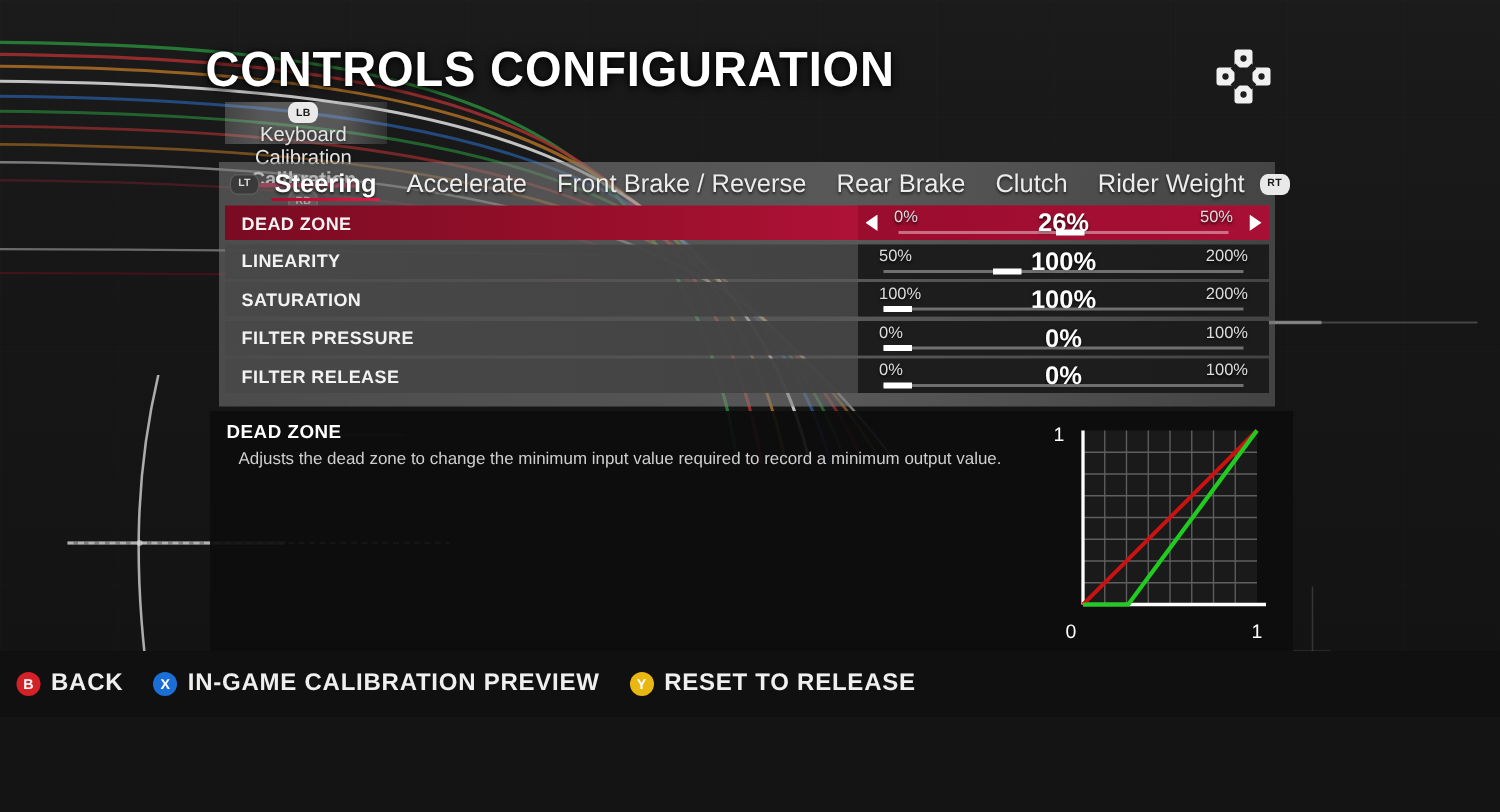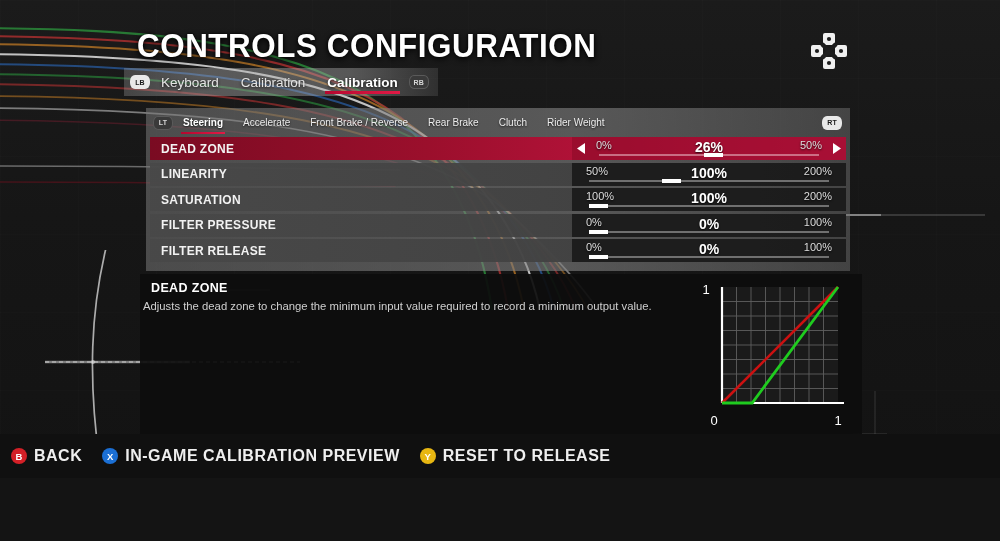--- a/index.html
+++ b/index.html
@@ -35,24 +35,25 @@
     transform-origin: left center;
     text-shadow: 0 2px 7px rgba(0,0,0,.95), 0 0 3px rgba(0,0,0,.9);
     white-space:nowrap;
   }
 
   
   .dpad { position:absolute; left:808px; top:30px; width:42px; height:42px; }
 
   
   .tabbar {
-    position:absolute; left:124px; top:68px; height:28px;
+    position:absolute; left:150px; top:68px; height:28px;
     display:flex; align-items:center; gap:0;
     background: linear-gradient(90deg, rgba(168,168,168,.30) 0%, rgba(178,178,178,.42) 25%, rgba(175,175,175,.42) 72%, rgba(150,150,150,.18) 100%);
     padding: 0 9px 0 6px;
+    flex-direction: column;
   }
   .bumper {
     width:20px; height:14px; border-radius:5px/6px;
     background:#e9e9e9; color:#1a1a1a;
     font-size:7px; font-weight:bold; letter-spacing:.2px;
     display:flex; align-items:center; justify-content:center;
     flex:none;
   }
   .bumper.dark { background:#3a3a3a; color:#d8d8d8; border:1px solid #5a5a5a; }
   .tab {
@@ -72,21 +73,21 @@
   .panel {
     position:absolute; left:146px; top:108px; width:704px; height:163px;
     background: linear-gradient(90deg, rgba(120,120,120,.55) 0%, rgba(128,128,128,.62) 60%, rgba(112,112,112,.5) 100%);
     padding: 0;
   }
   .subtabbar {
     height:29px; display:flex; align-items:center; padding:0 8px 0 7px; gap:0;
   }
   .subtab {
     position:relative; padding:0 10px; height:29px; display:flex; align-items:center;
-    font-size:10px; color:#ececec; white-space:nowrap;
+    font-size:17px; color:#ececec; white-space:nowrap;
     text-shadow:0 1px 2px rgba(0,0,0,.7);
   }
   .subtab.active { color:#fff; font-weight:bold; }
   .subtab.active::after {
     content:""; position:absolute; left:8px; right:8px; bottom:3px; height:2.5px;
     background: linear-gradient(90deg,#b4072f,#e11a46);
   }
   .subtab-spacer { flex:1; }
 
   
@@ -111,21 +112,21 @@
   }
   .row.selected .slider { background: rgba(136,9,38,.55); }
   .arrow { width:18px; flex:none; display:flex; align-items:center; justify-content:center; }
   .slider-body { position:relative; flex:1; height:23px; }
   .s-min, .s-max, .s-cur {
     position:absolute; top:2px; font-size:11px; color:#dcdcdc;
     text-shadow:0 1px 2px rgba(0,0,0,.8); white-space:nowrap;
   }
   .s-min { left:6px; }
   .s-max { right:6px; }
-  .s-cur { left:50%; transform:translateX(-50%); font-weight:bold; color:#fff; font-size:14px; }
+  .s-cur { left:50%; transform:translateX(-50%); font-weight:bold; color:#fff; font-size:17px; }
   .track {
     position:absolute; left:9px; right:9px; bottom:4px; height:2px;
     background: rgba(190,190,190,.52);
   }
   .row.selected .track { background: rgba(235,190,200,.55); }
   .handle {
     position:absolute; bottom:3px; width:19px; height:4px; background:#fff;
   }
   .slider.no-arrows .slider-body { margin: 0 8px; }
 
@@ -133,21 +134,21 @@
   .descpanel {
     position:absolute; left:140px; top:274px; width:722px; height:166px;
     background: rgba(13,13,13,.93);
   }
   .desc-title {
     position:absolute; left:11px; top:7px;
     font-size:12.5px; font-weight:bold; letter-spacing:.35px; color:#fff;
     text-transform:uppercase;
   }
   .desc-body {
-    position:absolute; left:3px; top:25px; width:520px;
+    position:absolute; left:19px; top:25px; width:520px;
     font-size:11.3px; line-height:15.5px; color:#cfcfcf;
   }
 
   
   .graph { position:absolute; left:552px; top:5px; width:160px; height:150px; }
 
   
   .footer {
     position:absolute; left:0; bottom:0; width:1000px; height:44px;
     background:#101010;

